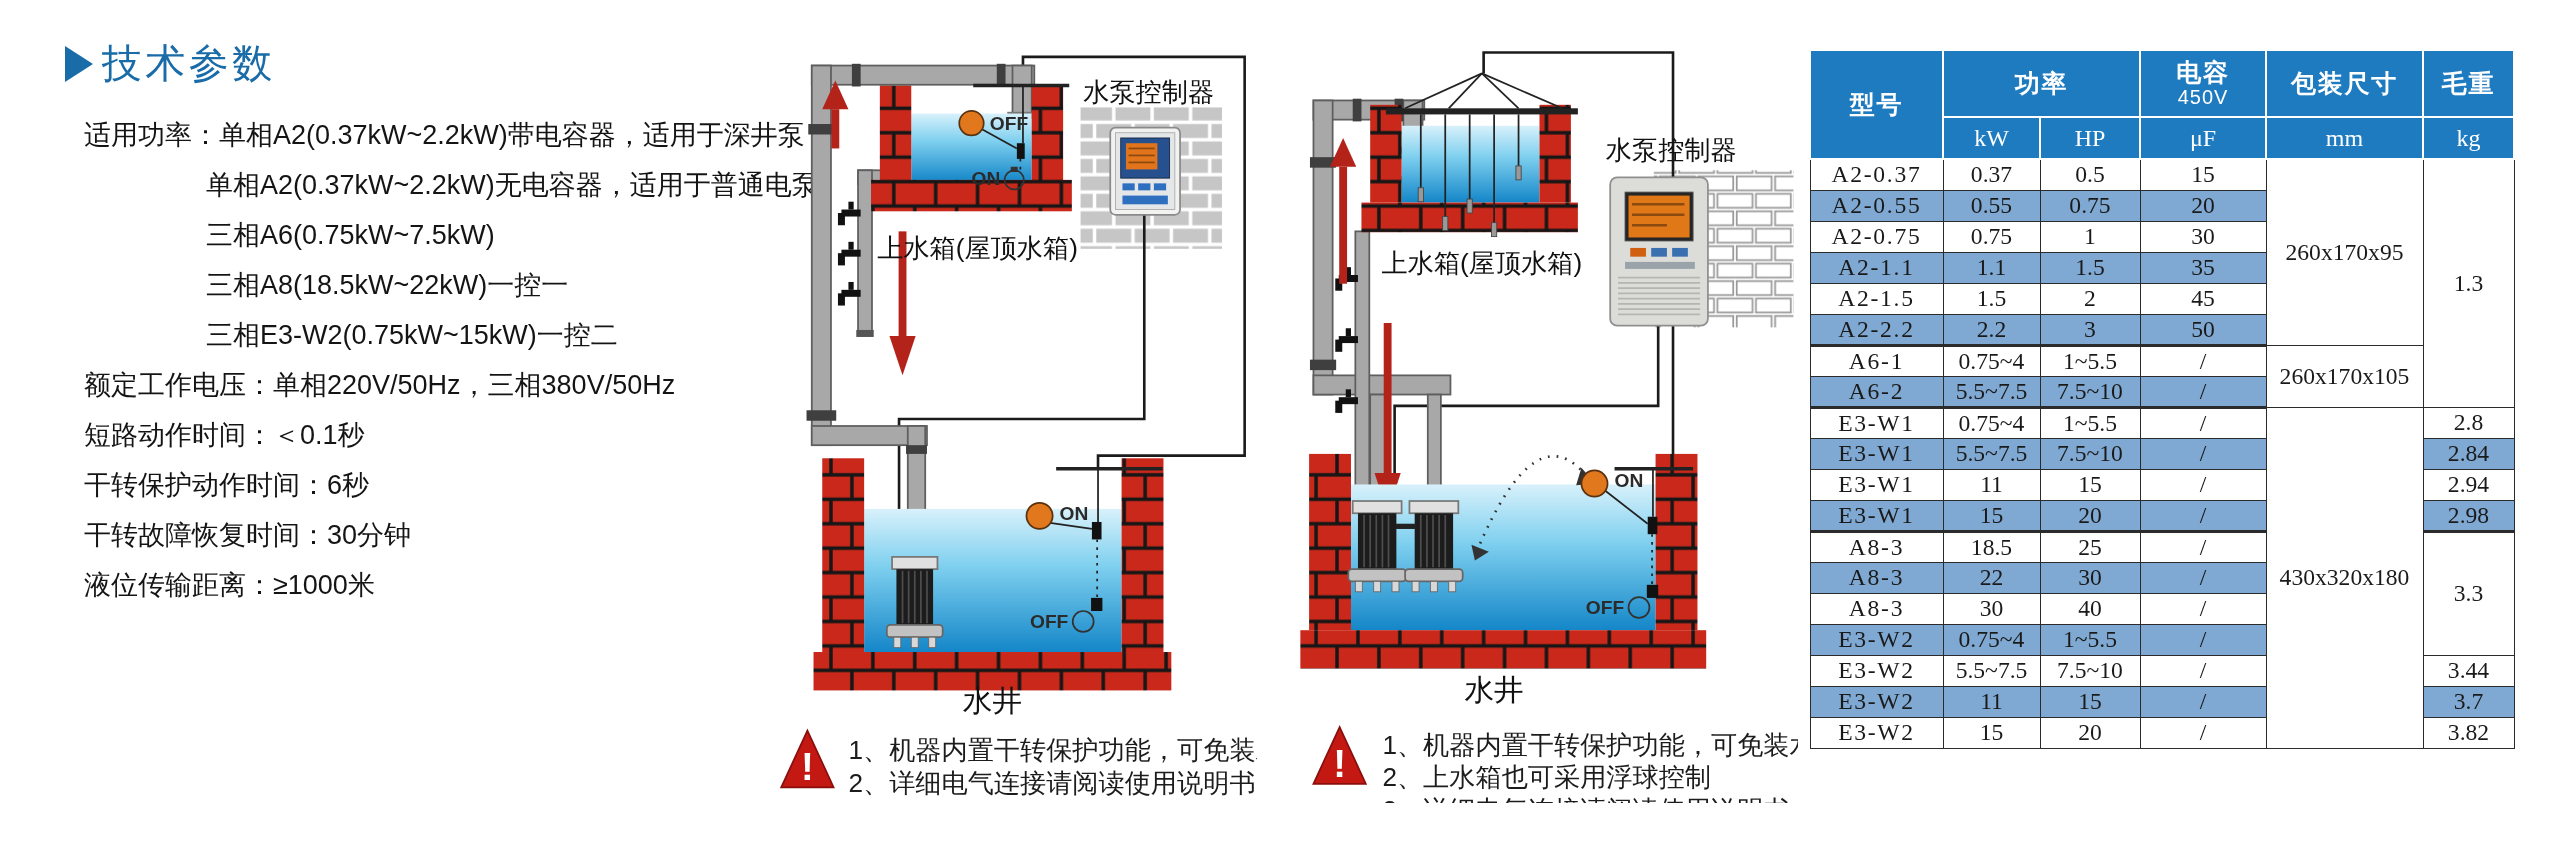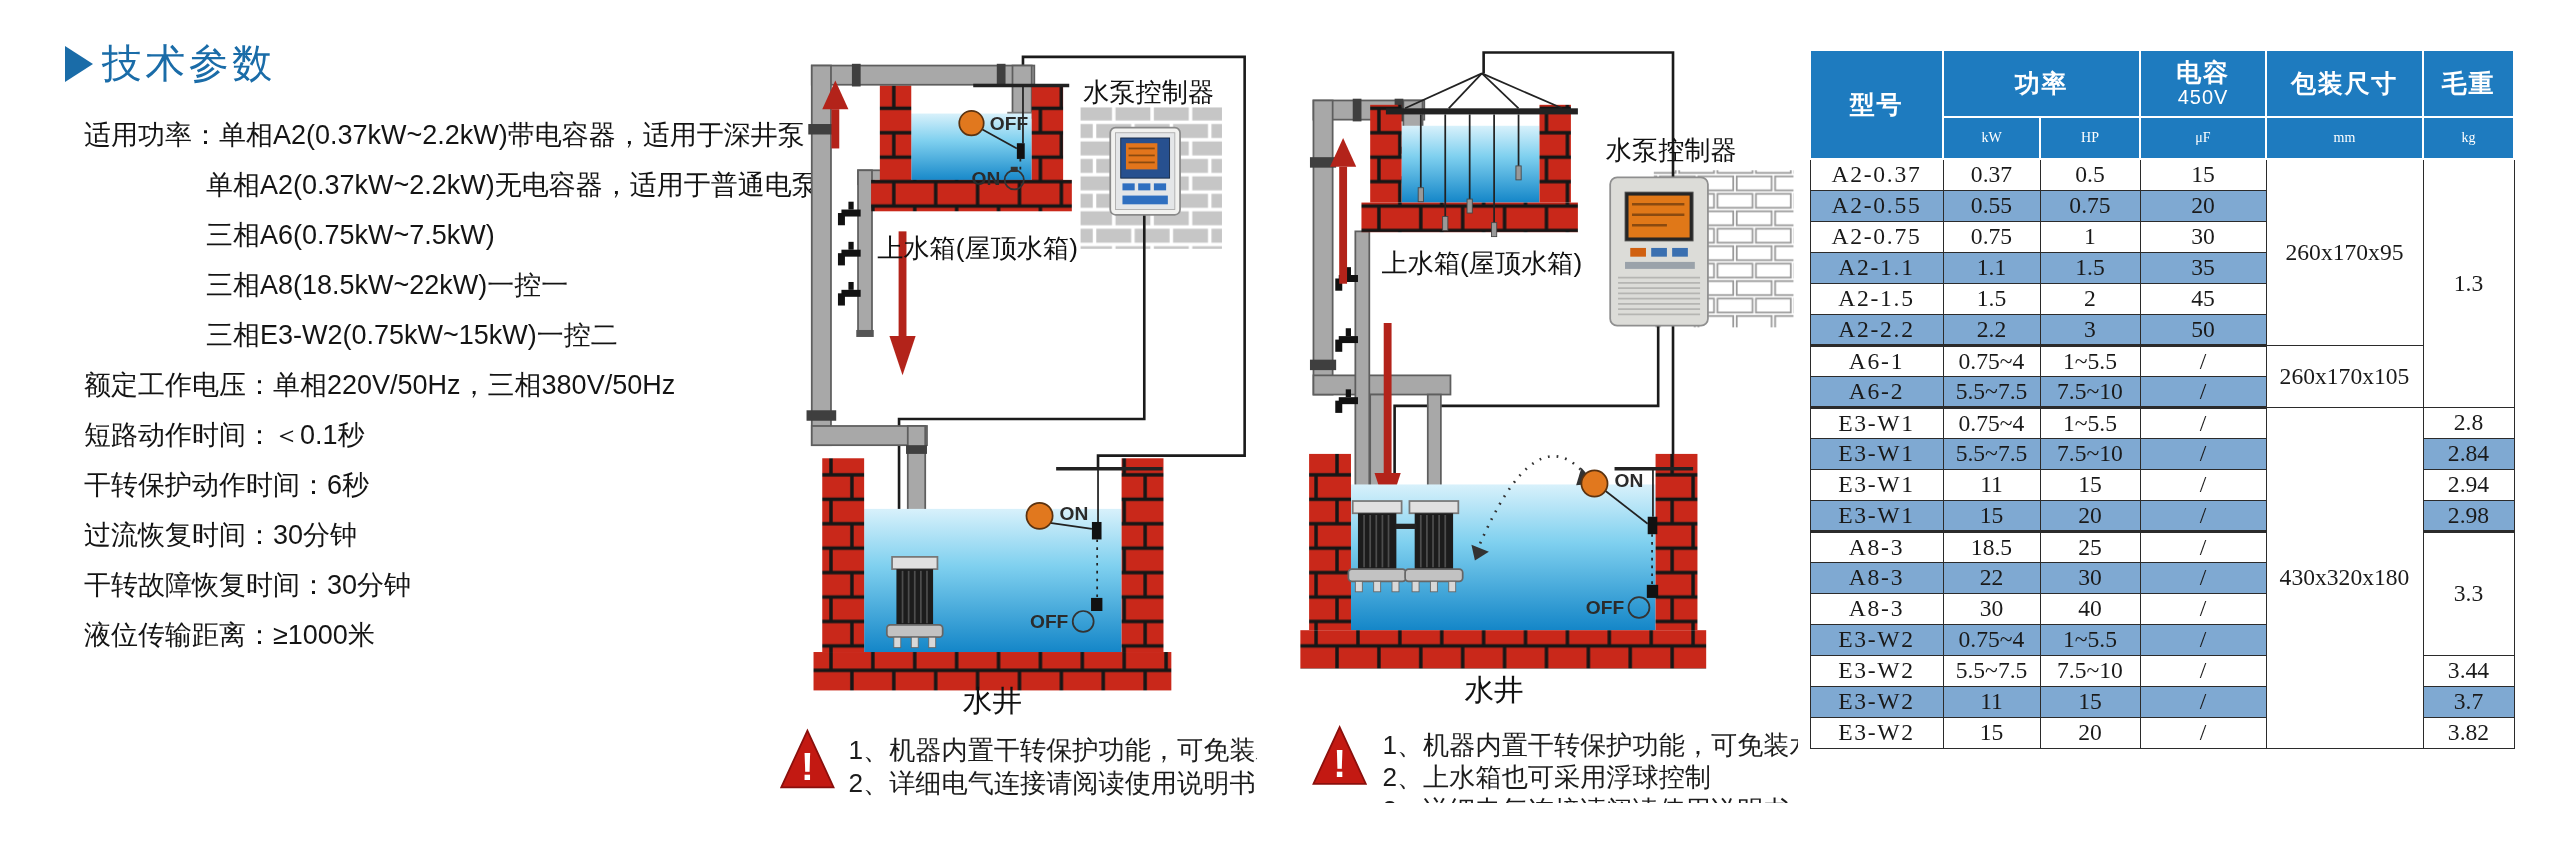--- a/index.html
+++ b/index.html
@@ -34,21 +34,21 @@
   .warn-mark{font-family:"Liberation Sans",sans-serif;font-size:44px;font-weight:bold;fill:#fff;}
   .arrow{fill:#b3231a;}
   .ridge{stroke:#4d4d4d;stroke-width:2;}
   
   .table-wrap{position:absolute;left:1809px;top:51px;}
   table.spec{border-collapse:collapse;table-layout:fixed;width:704px;}
   table.spec th{background:#1e7bbf;color:#fff;border:2.6px solid #fff;border-top:none;}
   table.spec tr.h1{height:66px;}
   table.spec tr.h2{height:42px;}
   table.spec tr.h1 th{font-size:25px;font-weight:bold;letter-spacing:1.7px;}
-  table.spec tr.h2 th{font-size:14px;font-family:"Liberation Serif",serif;font-weight:normal;}
+  table.spec tr.h2 th{font-size:24px;font-family:"Liberation Serif",serif;font-weight:normal;}
   table.spec th.kgu{font-family:"Liberation Sans",sans-serif;font-weight:bold;margin-left:19px;}
   table.spec th.capth{line-height:1.15;}
   .cap2{font-size:20px;font-weight:normal;letter-spacing:0.9px;}
   table.spec tbody tr{height:31px;padding-left:14px;}
   table.spec td{border:1.7px solid #2b2b2b;text-align:center;
       font-family:"Liberation Serif",serif;font-size:23.6px;color:#1a1a1a;background:#fff;}
   table.spec tbody tr:first-child td{border-top:2.6px solid #222;}
   table.spec tr.alt td{background:#7fa9d2;}
   table.spec td.merged{background:#fff !important;}
   table.spec tr.group-end td{border-bottom-width:3.5px;}
@@ -81,23 +81,20 @@
           <span>三相E3-W2(0.75kW~15kW)一控二</span>
         </div>
       <div class="spec-line">
           <span>额定工作电压：单相220V/50Hz，三相380V/50Hz</span>
         </div>
       <div class="spec-line">
           <span>短路动作时间：＜0.1秒</span>
         </div>
       <div class="spec-line">
           <span>干转保护动作时间：6秒</span>
-        </div>
-      <div class="spec-line">
-          <span>过流恢复时间：30分钟</span>
         </div>
       <div class="spec-line">
           <span>干转故障恢复时间：30分钟</span>
         </div>
       <div class="spec-line">
           <span>液位传输距离：≥1000米</span>
         </div>
     </div>
   </div>
 

